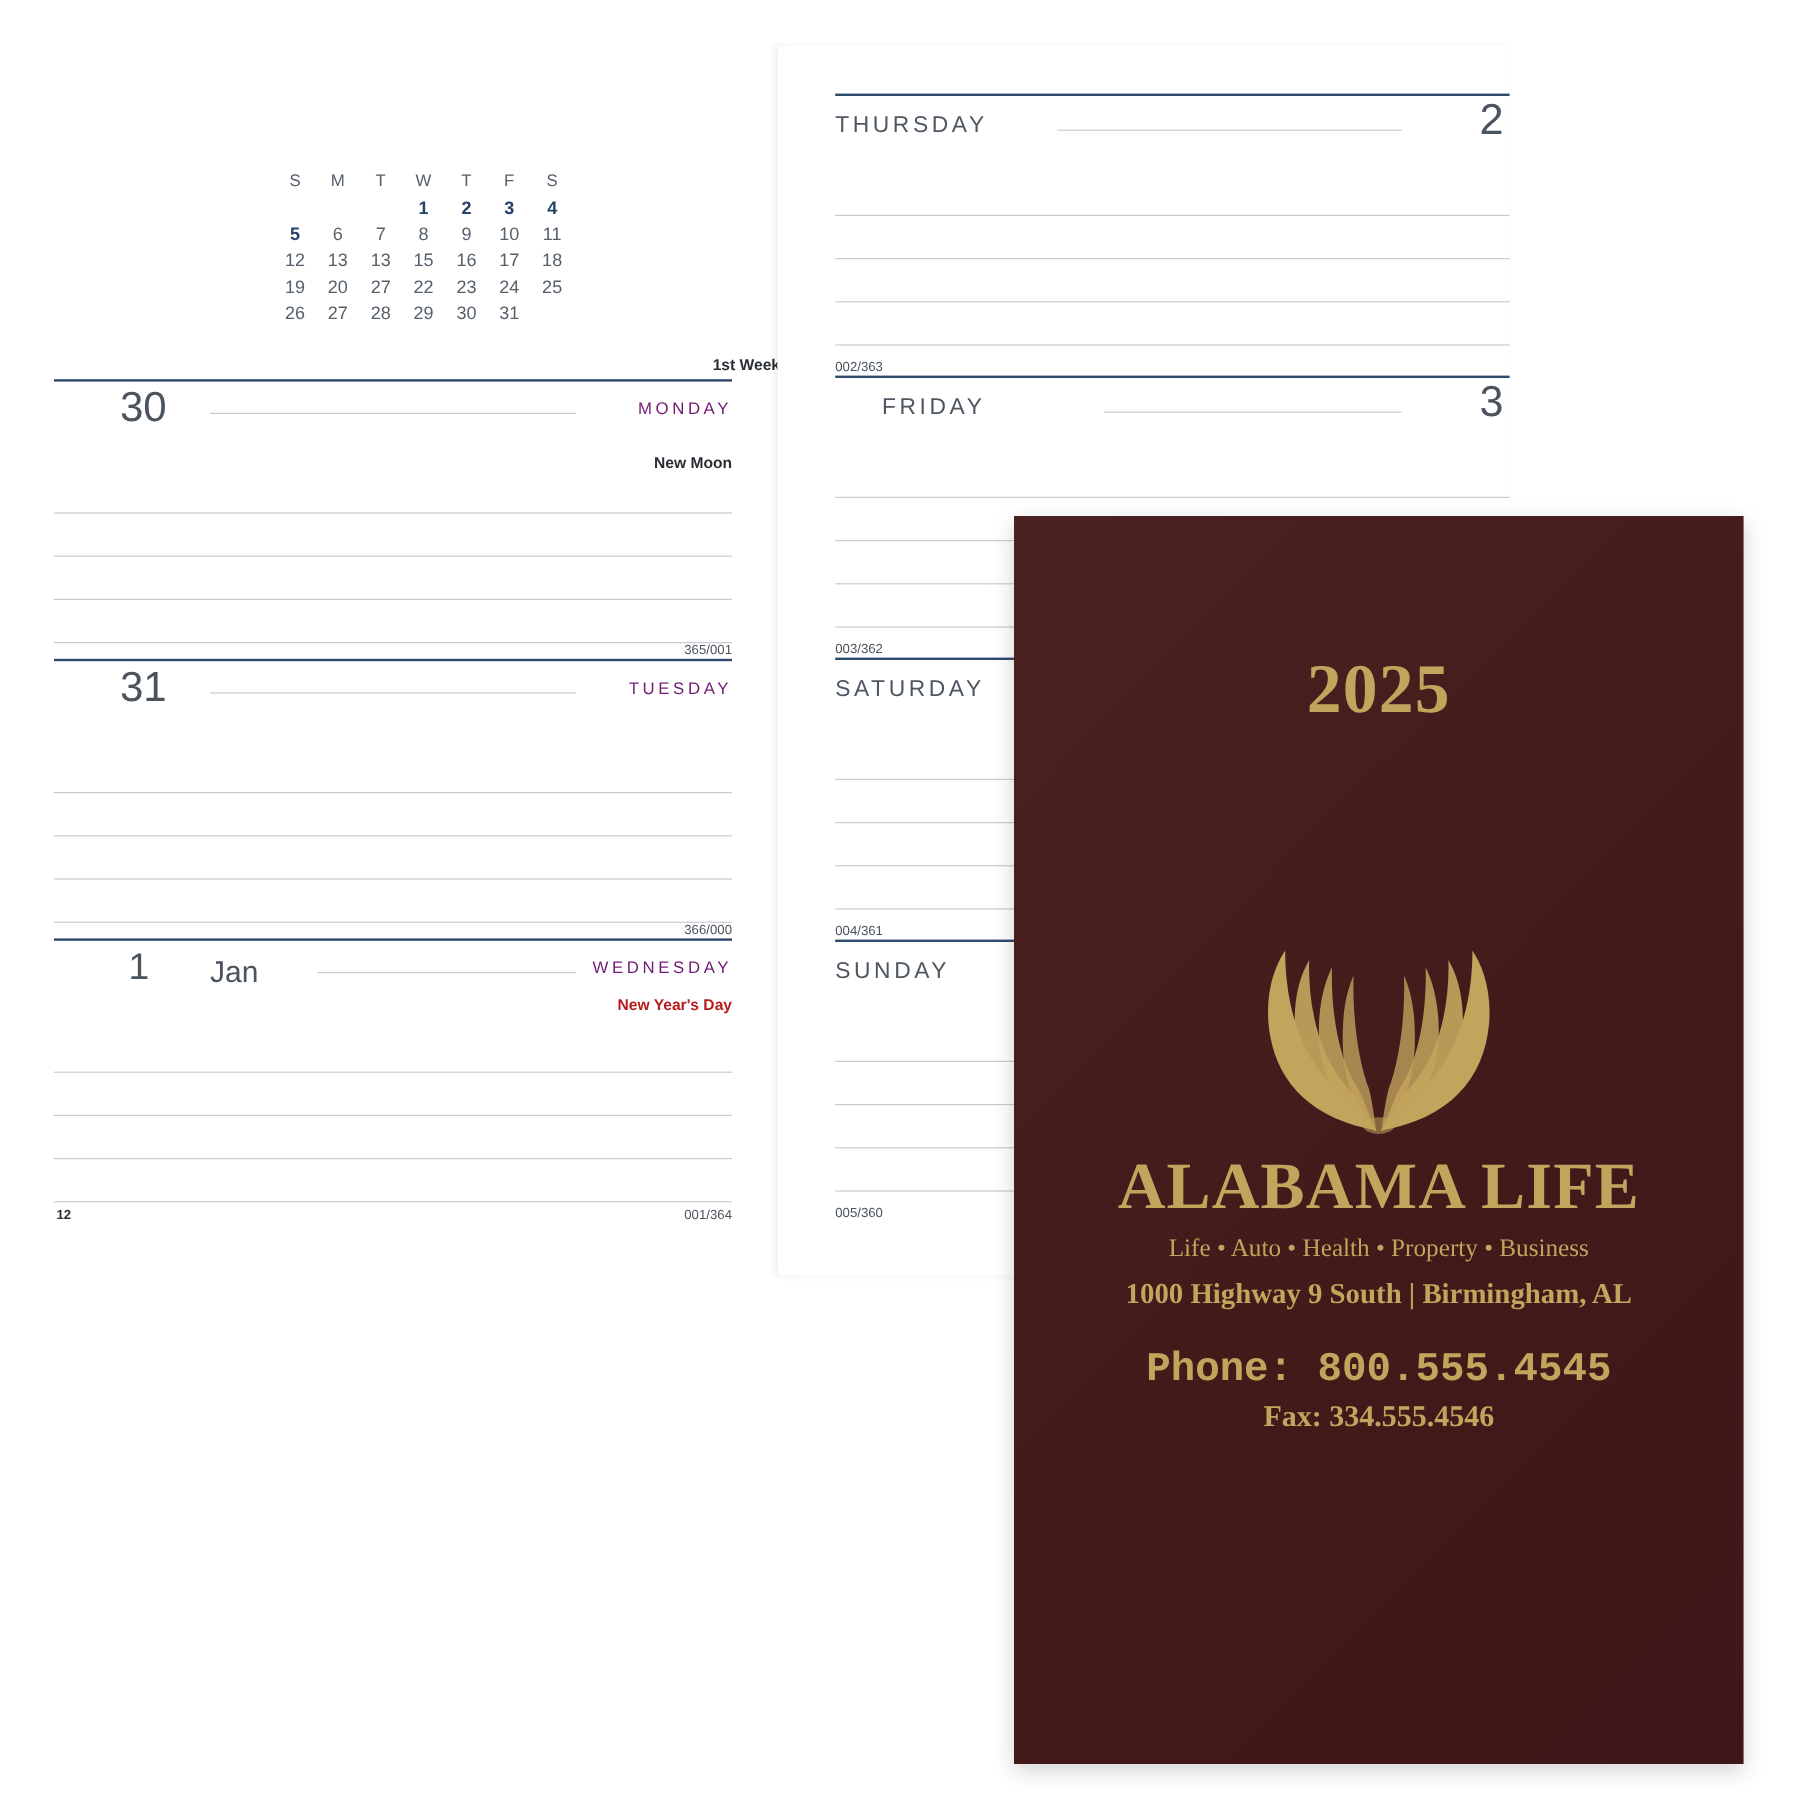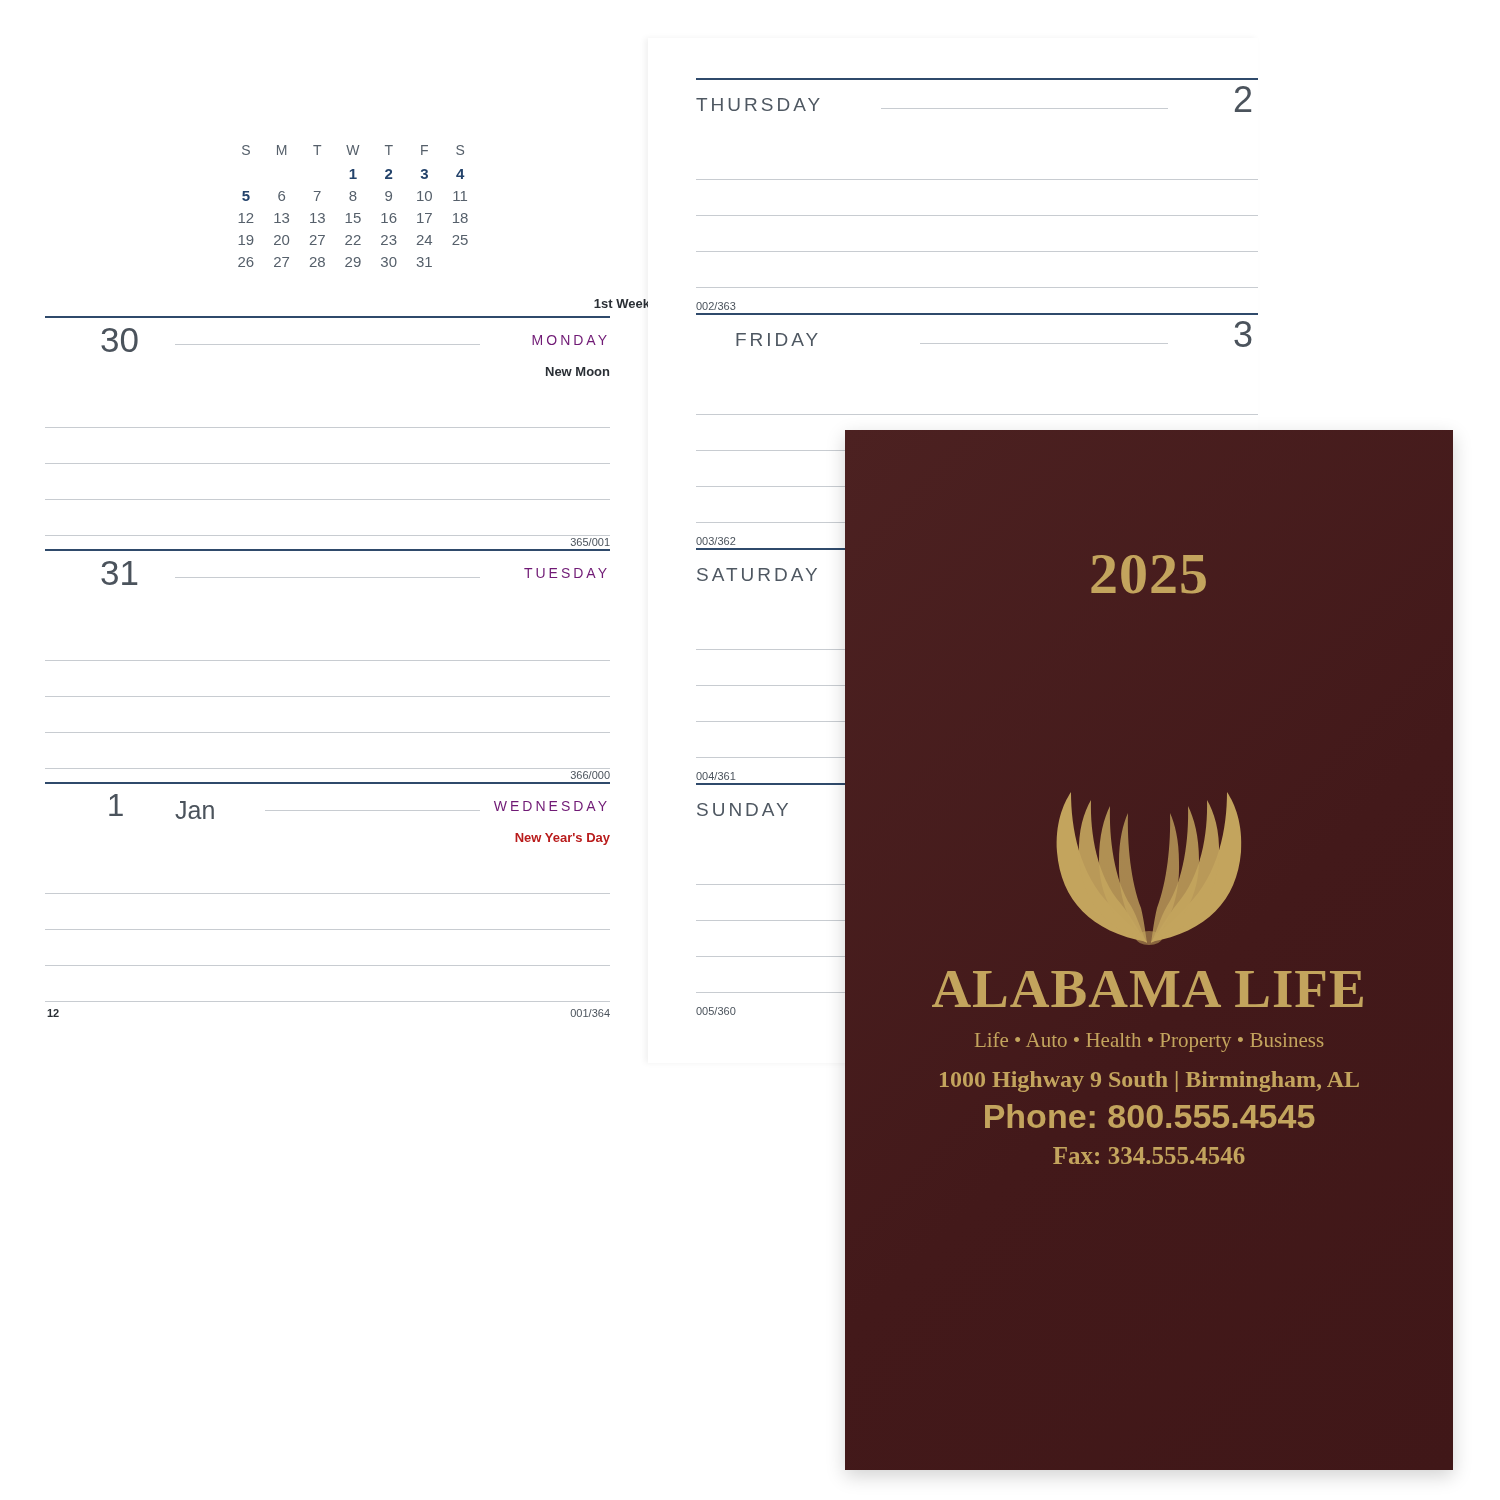--- a/index.html
+++ b/index.html
@@ -245,23 +245,23 @@
     color: #c3a45d;
   }
   #cover-addr {
     margin-top: 13px;
     font-size: 24px;
     font-family: "Liberation Serif", serif;
     font-weight: bold;
     color: #c3a45d;
   }
   #cover-phone {
-    margin-top: 4px;
+    margin-top: 30px;
     font-size: 34px;
-    font-family: Liberation Sans, sans-serif;
+    font-family: Liberation Mono, monospace;
     font-weight: bold;
     color: #c3a45d;
   }
   #cover-fax {
     margin-top: 6px;
     font-size: 25px;
     font-family: "Liberation Serif", serif;
     font-weight: bold;
     color: #c3a45d;
   }
@@ -333,21 +333,21 @@
     </tbody>
   </table>
 
   <div id="week-label">1st Week</div>
 
   <div class="day-block rule-top" style="top:278px; height:233px;">
     <div class="day-head">
       <div class="day-num">30</div>
       <div class="head-rule"></div>
       <div class="day-name">MONDAY</div>
-      <div class="note" style="top:46px;padding-left:10px;">New Moon</div>
+      <div class="note" style="top:60px;padding-left:10px;">New Moon</div>
     </div>
     <div class="lines" style="margin-top:28px;">
       <div class="ln"></div>
       <div class="ln"></div>
       <div class="ln"></div>
       <div class="ln"></div>
     </div>
     <div class="daycode">365/001</div>
   </div>
 

